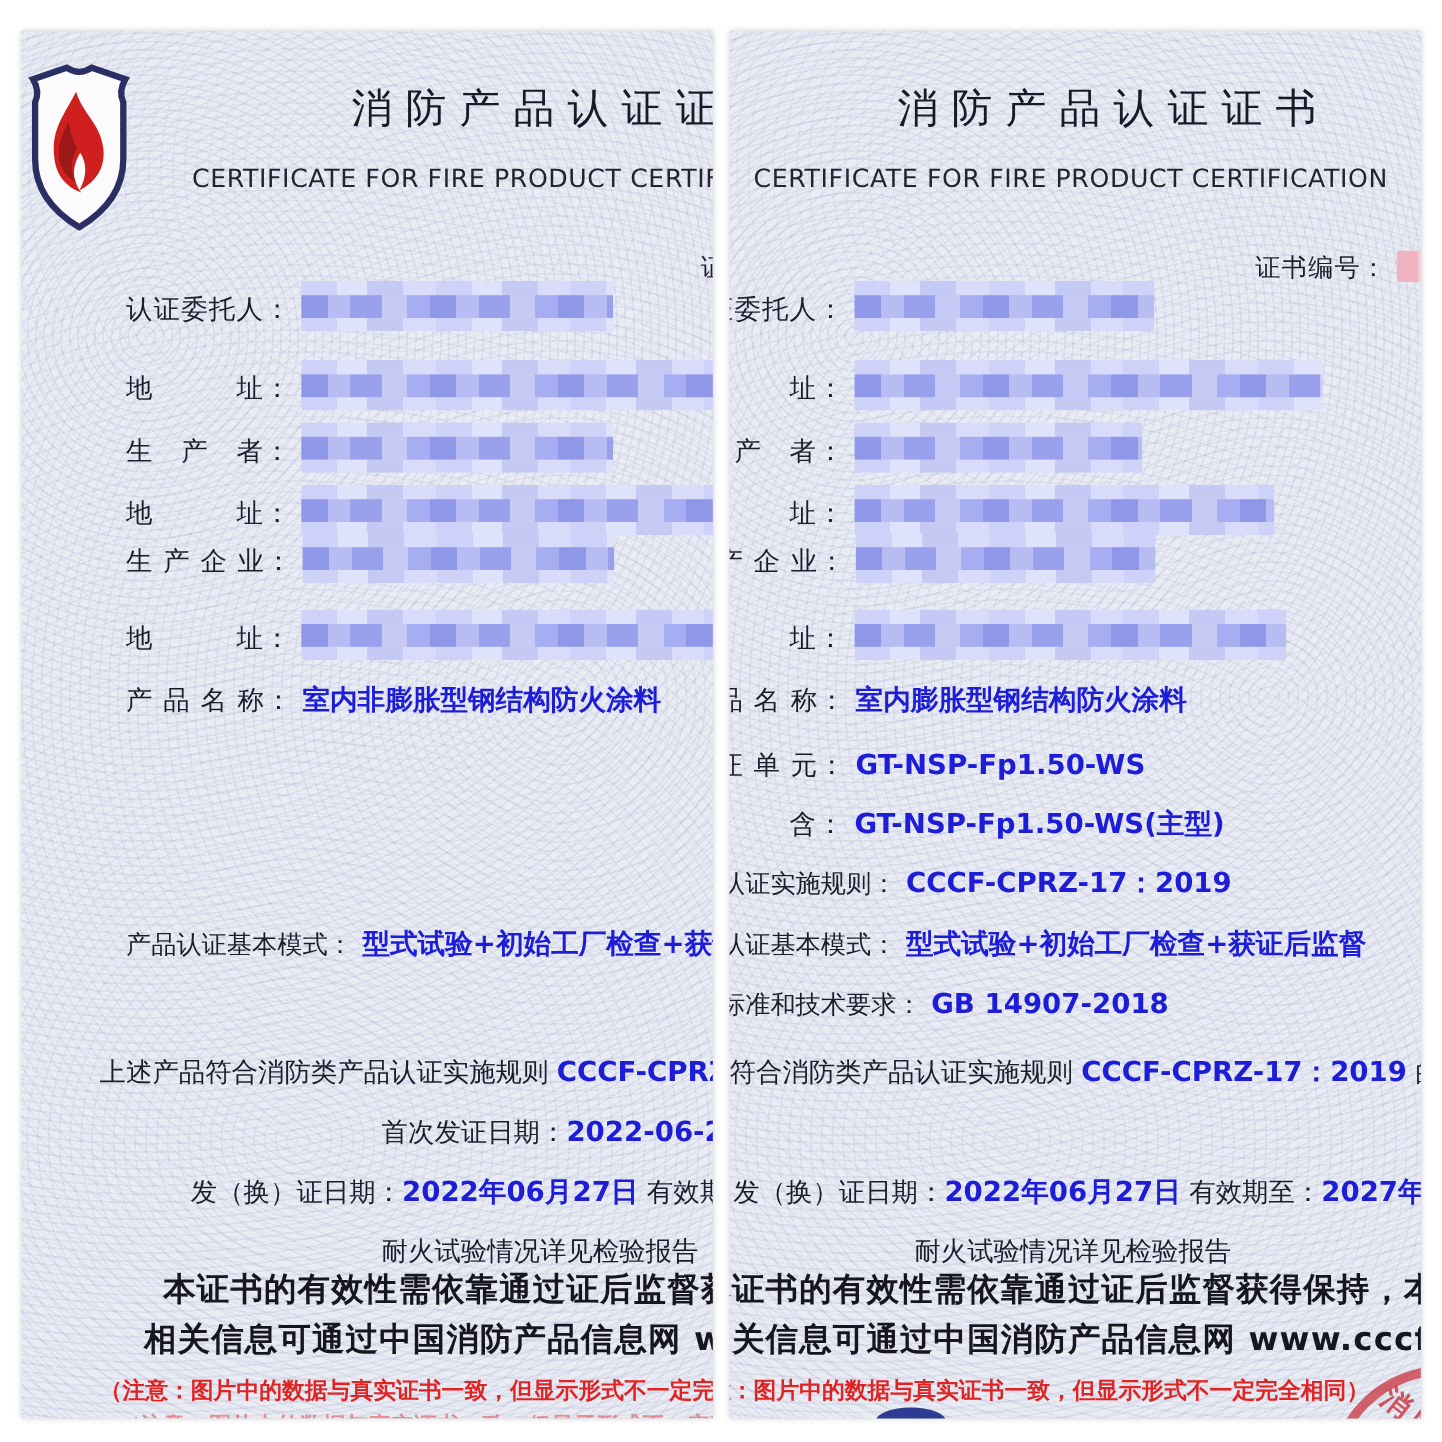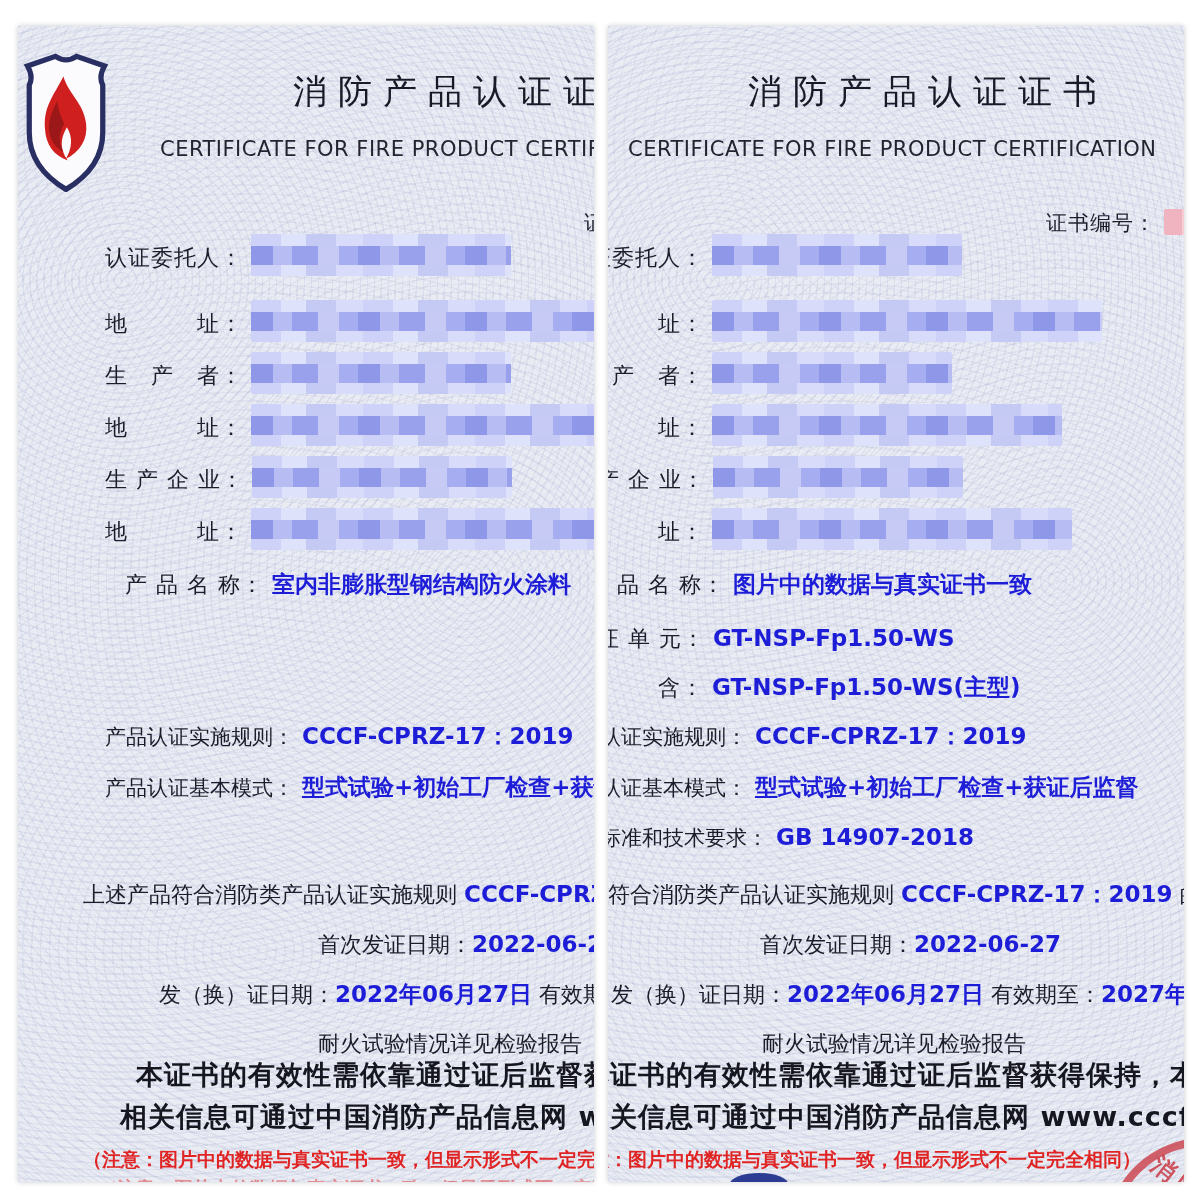--- a/index.html
+++ b/index.html
@@ -24,22 +24,22 @@
   .row{position:absolute;white-space:nowrap;color:#1c1d2b;font-size:22px;line-height:30px;}
   .lbl{color:#1c1d2b;letter-spacing:1px;margin-right:8px;}
   .lbl-long{font-size:21px;letter-spacing:0;}
   .val{color:#1d1dd8;font-weight:bold;font-size:23px;}
   .blk{color:#1c1d2b;}
 
   .row-title{font-size:34px;letter-spacing:11px;color:#181a28;top:50px;font-weight:500;}
   .row-subtitle{font-size:21px;letter-spacing:.5px;color:#23242f;top:108px;}
   .row-certno{top:182px;font-size:21px;}
   .row-applicant{top:216px;} .row-addr1{top:282px;} .row-producer{top:334px;}
-  .row-addr2{top:386px;}    .row-factory{top:438px;} .row-addr3{top:490px;}
-  .row-name{top:543px;margin-left:20px;} .row-unit{top:597px;} .row-content{top:646px;}
+  .row-addr2{top:386px;}    .row-factory{top:426px;} .row-addr3{top:490px;}
+  .row-name{top:543px;} .row-unit{top:597px;} .row-content{top:646px;}
   .row-rule{top:695px;} .row-mode{top:746px;} .row-std{top:796px;}
   .row-conform{top:853px;} .row-first{top:903px;} .row-issue{top:953px;}
   .row-fire{top:1003px;}
   .row-v1{top:1034px;font-size:27px;font-weight:bold;letter-spacing:1px;color:#15161f;}
   .row-v2{top:1076px;font-size:27px;font-weight:bold;letter-spacing:1px;color:#15161f;}
   .row-notice{top:1118px;font-size:19px;font-weight:bold;color:#e02424;}
   .row-sliver{top:1147px;height:9px;overflow:hidden;opacity:.45;font-size:19px;font-weight:bold;color:#e02424;}
 
   
   .cl .row-title{left:275px;} .cl .row-subtitle{left:142px;} .cl .row-certno{left:566px;}
@@ -125,23 +125,20 @@
   <div class="row row-factory f">
     <span class="lbl">生 产 企 业：</span><span class="mosaic"></span>
   </div>
   <div class="row row-addr3 f">
     <span class="lbl">地　　　址：</span><span class="mosaic"></span>
   </div>
 
   <div class="row row-name f">
     <span class="lbl">产 品 名 称：</span><span class="val">室内非膨胀型钢结构防火涂料</span>
   </div>
-  <div class="row row-rule f">
-    <span class="lbl lbl-long">产品认证实施规则：</span><span class="val">CCCF-CPRZ-17：2019</span>
-  </div>
   <div class="row row-mode f">
     <span class="lbl lbl-long">产品认证基本模式：</span><span class="val">型式试验+初始工厂检查+获证后监督</span>
   </div>
 
   <div class="row row-conform">
     <span class="blk">上述产品符合消防类产品认证实施规则 </span><span class="val">CCCF-CPRZ-17：2019</span>
   </div>
   <div class="row row-first">
     <span class="blk">首次发证日期：</span><span class="val">2022-06-27</span>
   </div>
@@ -176,43 +173,40 @@
     <span class="lbl">地　　　址：</span><span class="mosaic"></span>
   </div>
   <div class="row row-factory f">
     <span class="lbl">生 产 企 业：</span><span class="mosaic"></span>
   </div>
   <div class="row row-addr3 f">
     <span class="lbl">地　　　址：</span><span class="mosaic"></span>
   </div>
 
   <div class="row row-name f">
-    <span class="lbl">产 品 名 称：</span><span class="val">图片中的数据与真实证书一致</span>
+    <span class="lbl">产 品 名 称：</span><span class="val">室内膨胀型钢结构防火涂料</span>
   </div>
   <div class="row row-unit f">
     <span class="lbl">认 证 单 元：</span><span class="val">GT-NSP-Fp1.50-WS</span>
   </div>
   <div class="row row-content f">
     <span class="lbl">内　　　含：</span><span class="val">GT-NSP-Fp1.50-WS(主型)</span>
   </div>
   <div class="row row-rule f">
     <span class="lbl lbl-long">产品认证实施规则：</span><span class="val">CCCF-CPRZ-17：2019</span>
   </div>
   <div class="row row-mode f">
     <span class="lbl lbl-long">产品认证基本模式：</span><span class="val">型式试验+初始工厂检查+获证后监督</span>
   </div>
   <div class="row row-std f">
     <span class="lbl lbl-long">产品标准和技术要求：</span><span class="val">GB 14907-2018</span>
   </div>
 
   <div class="row row-conform">
     <span class="blk">上述产品符合消防类产品认证实施规则 </span><span class="val">CCCF-CPRZ-17：2019</span><span class="blk"> 的要求</span>
-  </div>
-  <div class="row row-first">
-    <span class="blk">首次发证日期：</span><span class="val">2022-06-27</span>
   </div>
   <div class="row row-issue">
     <span class="blk">发（换）证日期：</span><span class="val">2022年06月27日</span><span class="blk"> 有效期至：</span><span class="val">2027年06月26日</span>
   </div>
   <div class="row row-fire">耐火试验情况详见检验报告</div>
   <div class="row row-v1">本证书的有效性需依靠通过证后监督获得保持，本证书</div>
   <div class="row row-v2">相关信息可通过中国消防产品信息网 www.cccf.com.cn</div>
   <div class="row row-notice">（注意：图片中的数据与真实证书一致，但显示形式不一定完全相同）</div>
 
   <div class="blue-arc"></div>

